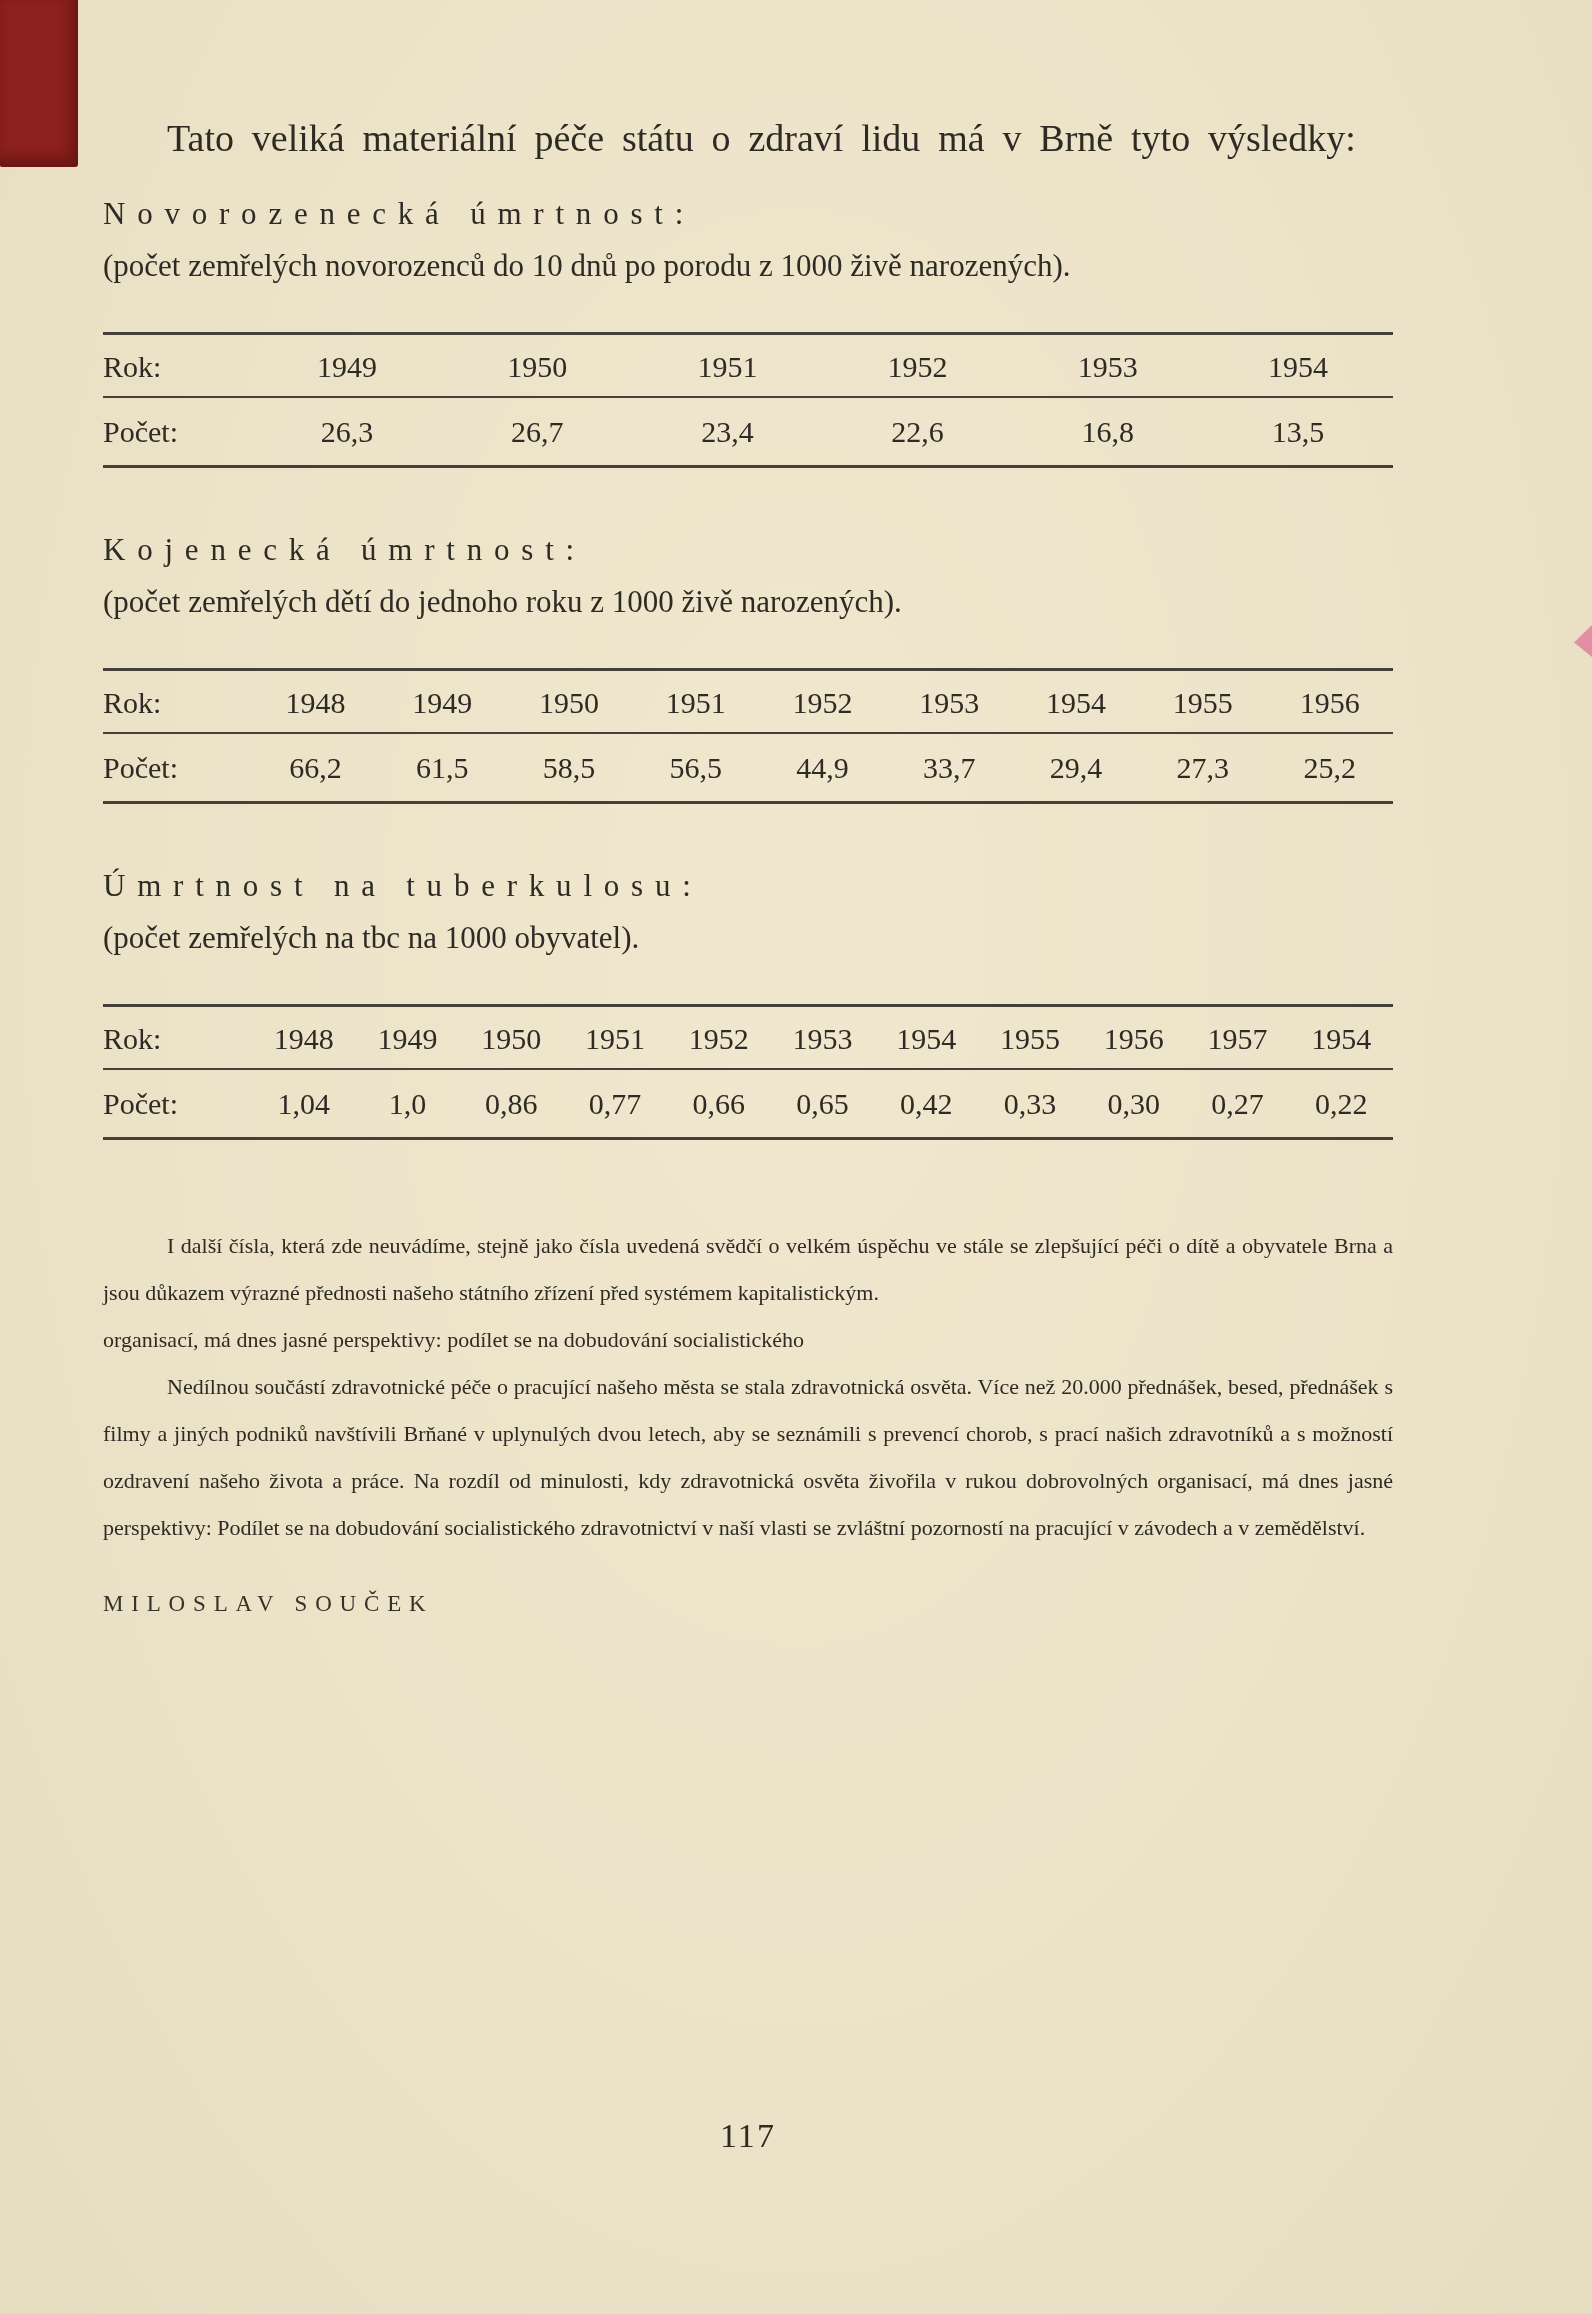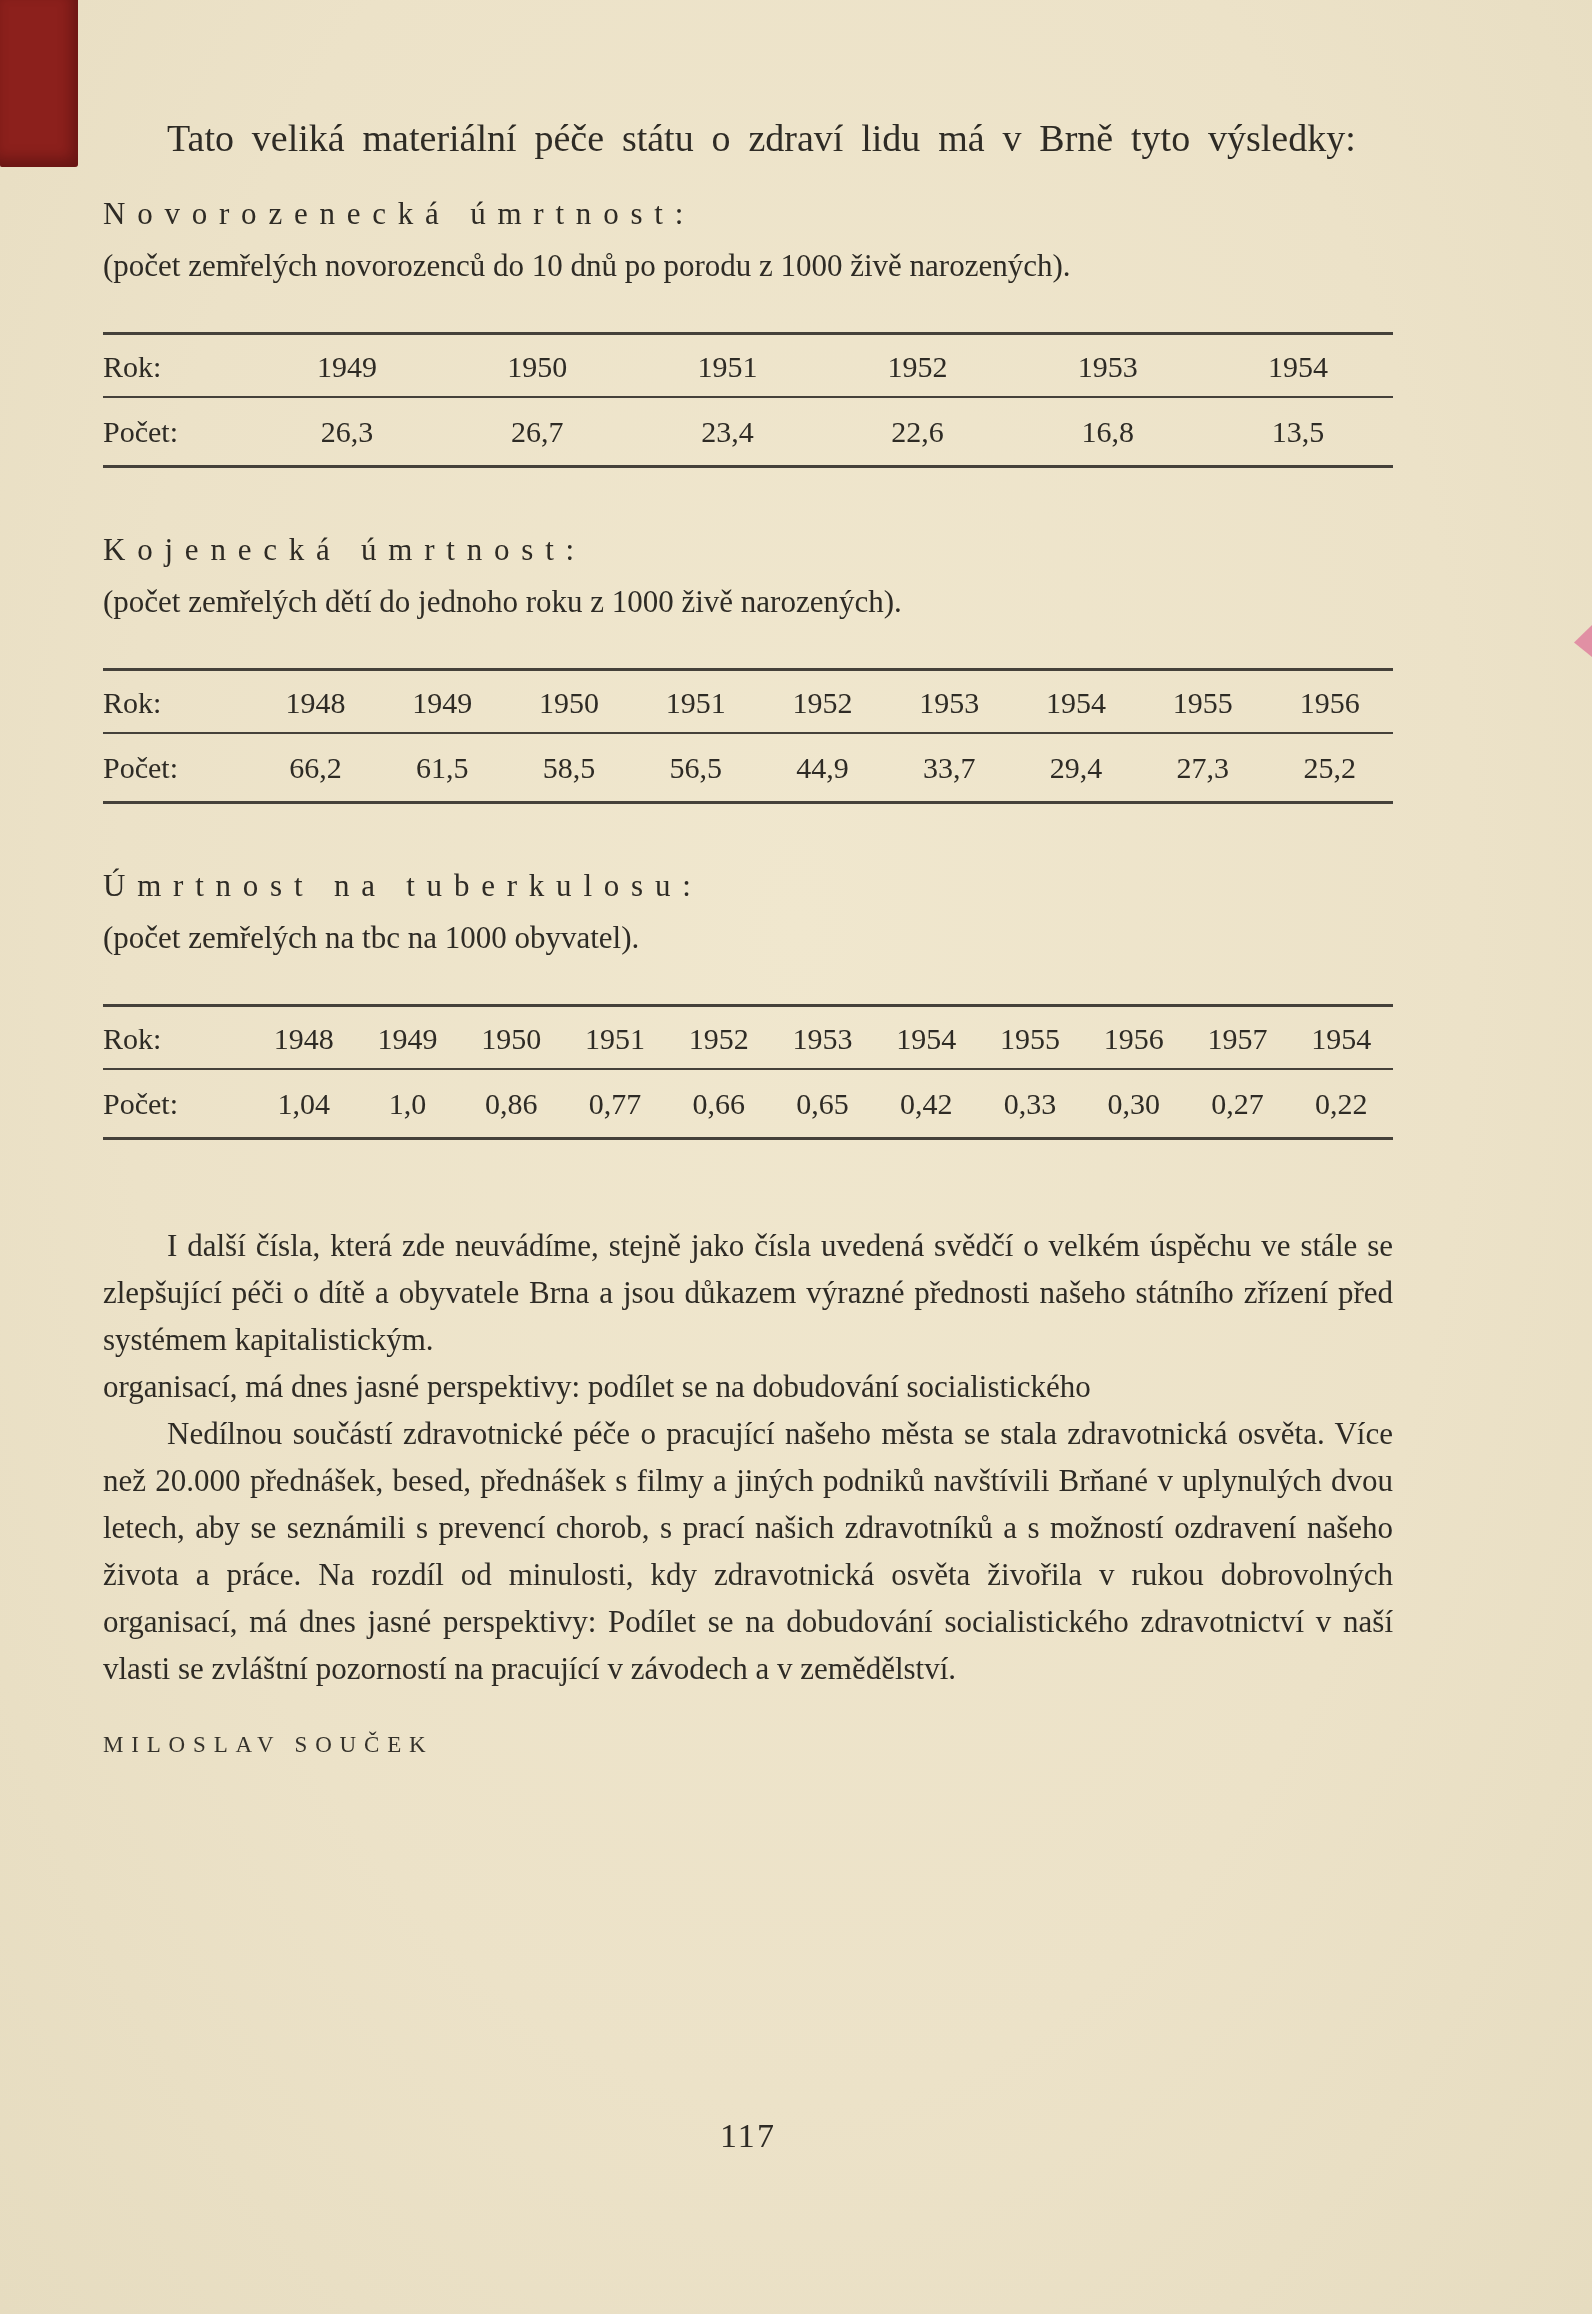--- a/index.html
+++ b/index.html
@@ -72,21 +72,21 @@
     align-items: flex-start;
     font-size: 30px;
   }
   .trow.years  { padding: 15px 0 12px 0; border-bottom: 2px solid #45413a; }
   .trow.counts { padding: 17px 0 16px 0; border-bottom: 3px solid #45413a; }
   .tlabel { flex: 0 0 149px; text-align: left; }
   .tcell  { flex: 1 1 0; text-align: center; }
 
   .paragraphs {
     margin-top: 82px;
-    font-size: 31px;
+    font-size: 22px;
     line-height: 47px;
     text-align: justify;
   }
   .para { margin: 0; text-indent: 64px; }
   .para.noindent { text-indent: 0; }
 
   .signature {
     margin-top: 40px;
     font-size: 23px;
     letter-spacing: 0.34em;

